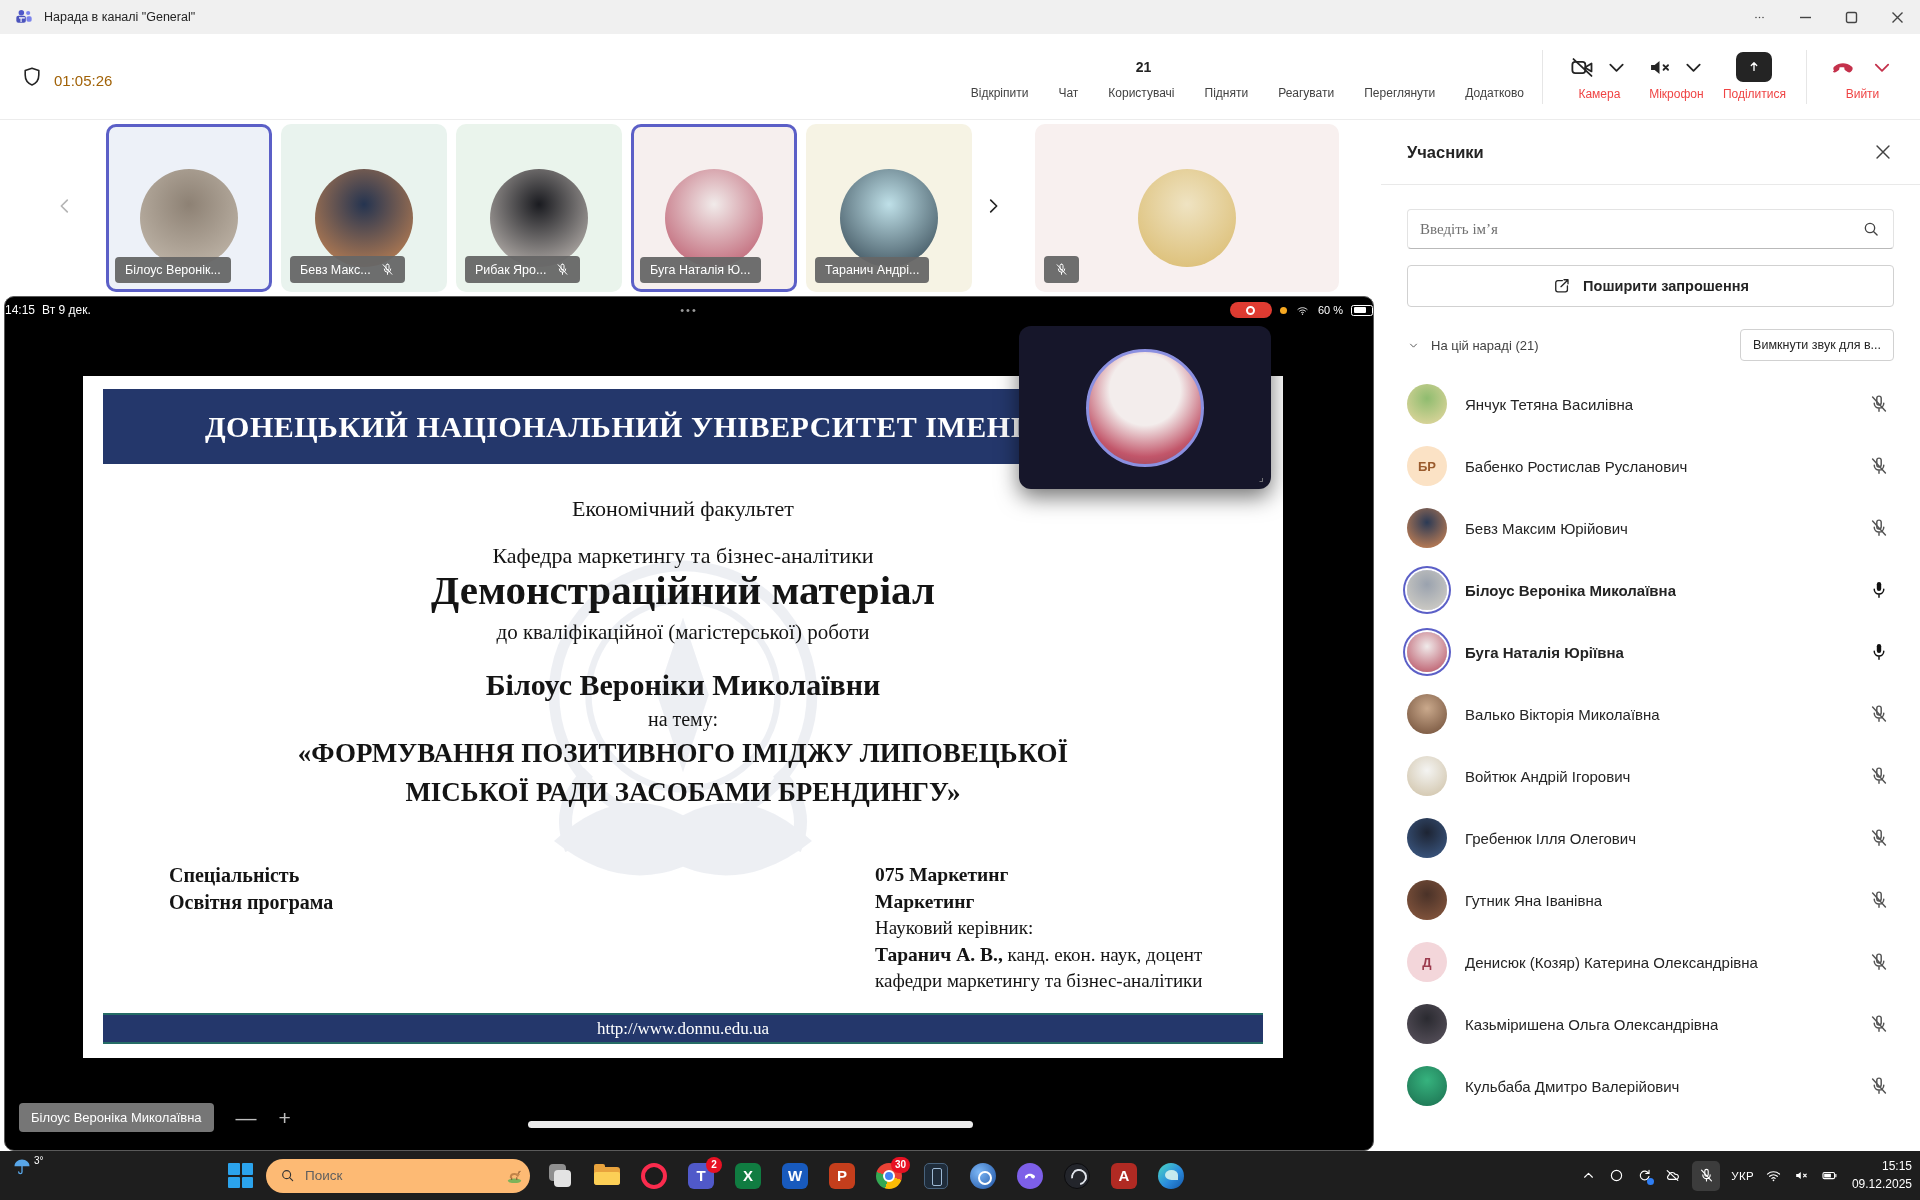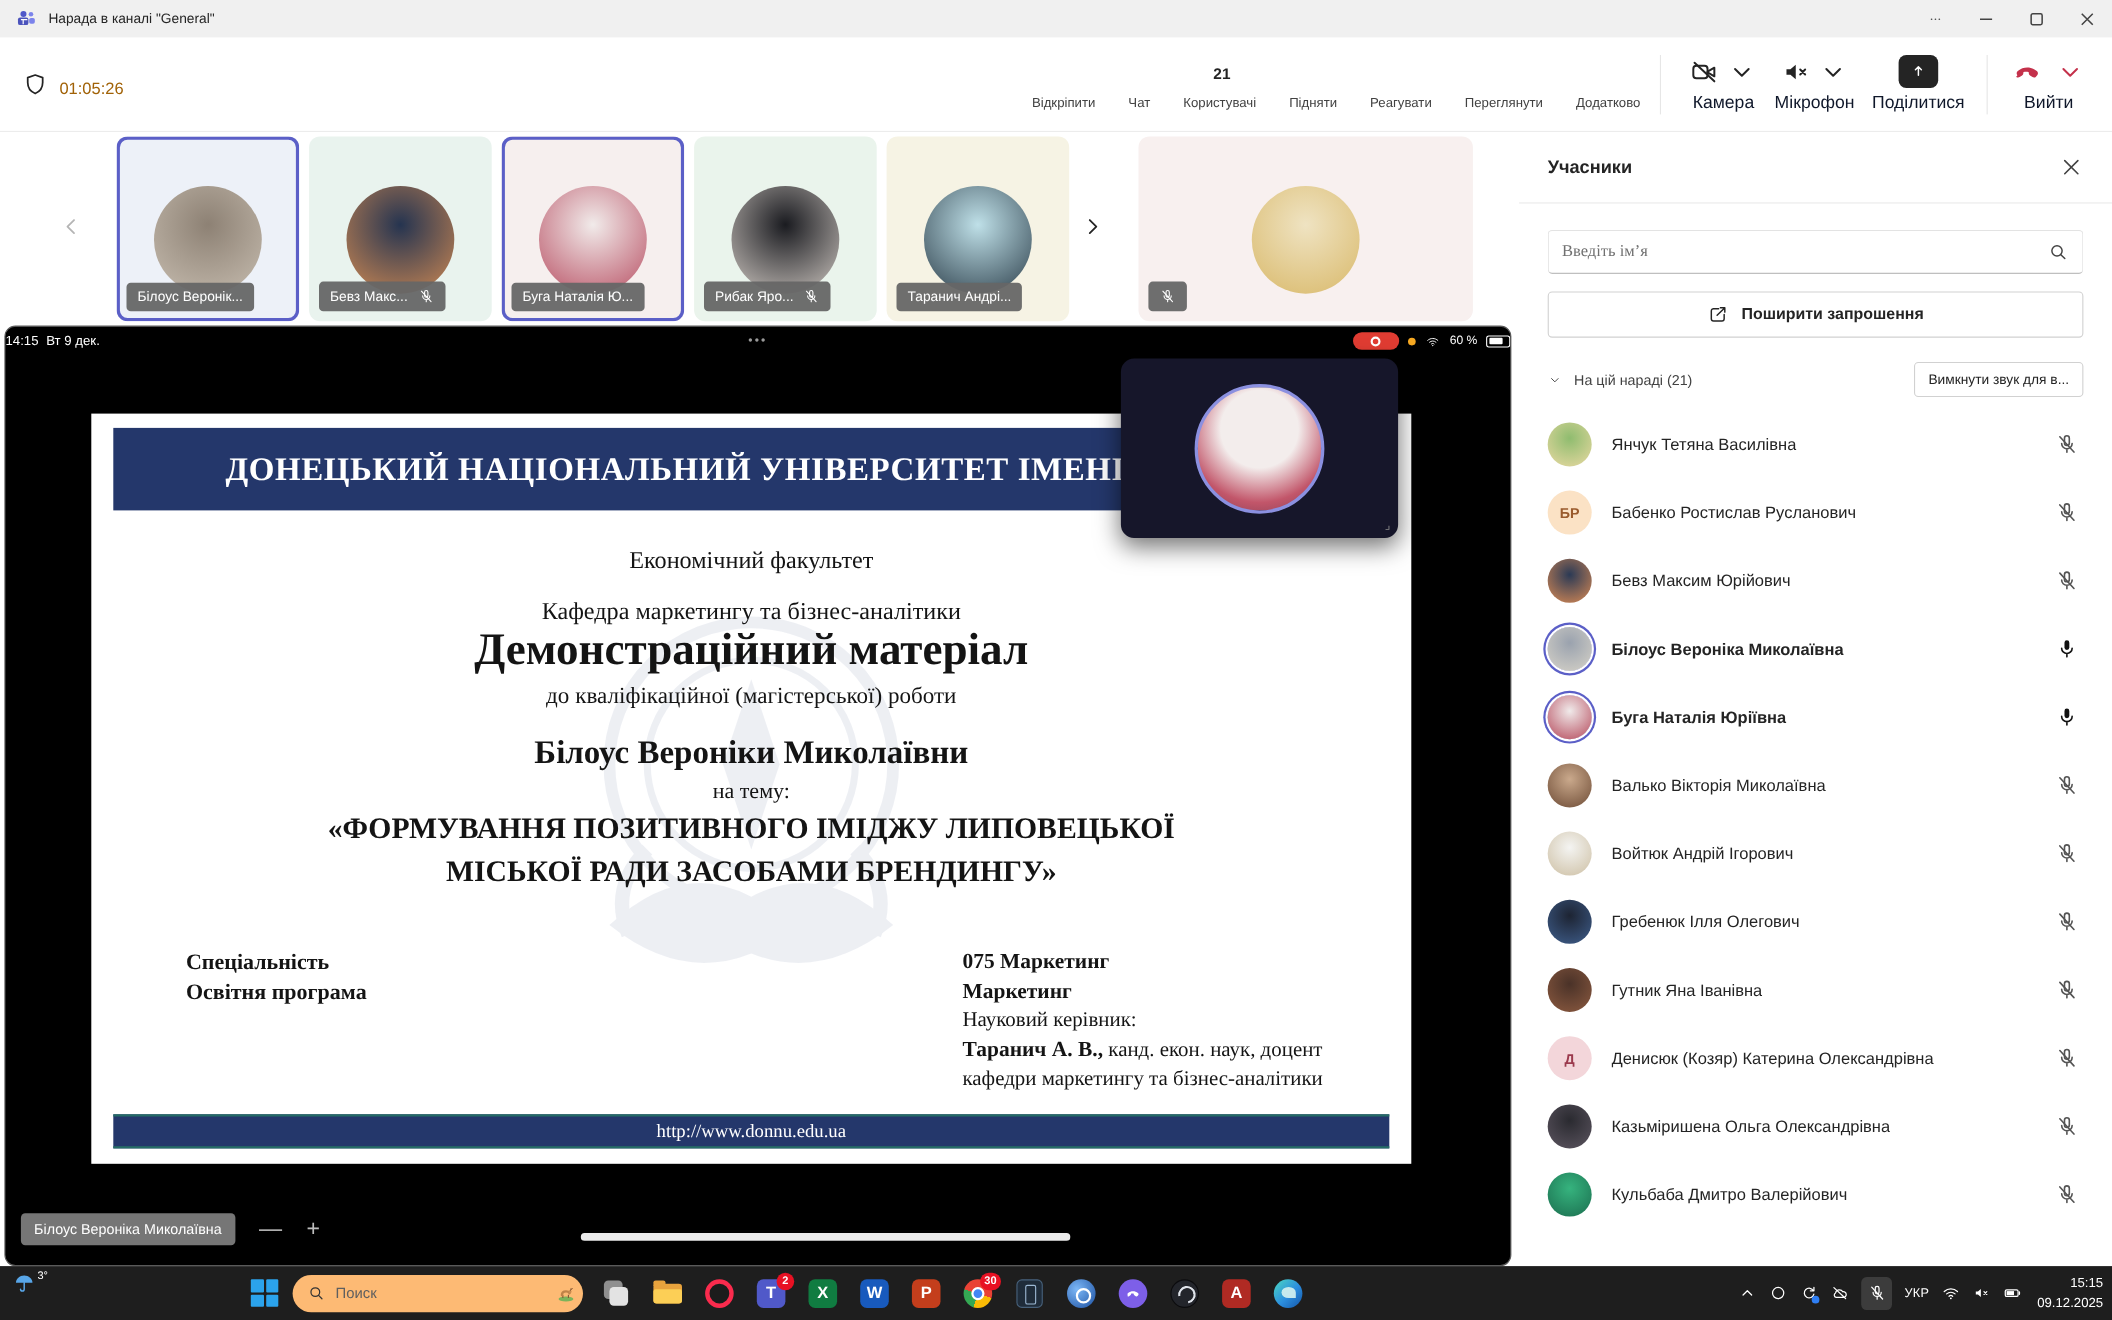--- a/index.html
+++ b/index.html
@@ -25,21 +25,21 @@
   .tbtn-lab{font-size:12px;white-space:nowrap;color:#424242}
   .vdiv{width:1px;height:54px;background:#e6e6e6;margin:0 18px}
   .tb-right{display:flex;align-items:center;margin-right:14px}
   .devbtn{display:flex;flex-direction:column;align-items:center;gap:5px;margin:0 8px}
   .dev-row{display:flex;align-items:center;gap:7px;height:30px}
   .dev-row .ico{width:27px;height:27px;color:#242424}
   .chev{width:13px;height:13px;color:#424242}
   .share-ico{width:36px;height:30px;background:#242424;border-radius:7px;display:flex;align-items:center;justify-content:center}
   .share-ico svg{width:18px;height:18px}
   .leave .ico{width:32px;height:27px;color:#c4314b}
-  .dev-lab{font-size:16px;color:#0f172a;white-space:nowrap}
+  .dev-lab{font-size:12px;color:#ef4444;white-space:nowrap}
   
   .filmstrip{position:absolute;top:122px;left:0;width:1374px;height:172px;background:#fff}
   .strip-nav{position:absolute;top:64px;width:26px;height:40px;display:flex;align-items:center;justify-content:center;cursor:pointer}
   .strip-nav svg{width:22px;height:22px;fill:none;stroke-width:1.8}
   .nav-left{left:52px;color:#b5b5b5}
   .nav-right{left:980px;color:#242424}
   .tiles{position:absolute;left:106px;top:2px;display:flex;gap:9px}
   .tile{position:relative;width:166px;height:168px;border-radius:10px;flex:none;overflow:hidden}
   .tile.sel{box-shadow:0 0 0 3px #5b5fc7 inset;border-radius:10px}
   .tile.wide{width:304px;margin-left:54px}
@@ -353,36 +353,36 @@
         <div class="chip">
           <span class="chip-txt">Бевз Макс...</span>
           <span class="chip-mic">
             <svg viewBox="0 0 24 24" fill="none" stroke="currentColor" stroke-width="1.6" stroke-linecap="round" stroke-linejoin="round">
               <rect x="9.6" y="3.4" width="4.8" height="9.6" rx="2.4"></rect>
               <path d="M6.8 11.2a5.2 5.2 0 0010.4 0M12 16.4v3.4M5 4.4l14 15.2"></path>
             </svg>
           </span>
         </div>
       </div>
-      <div class="tile sel" style="background:#f6efee">
-        <div class="av" style="background:radial-gradient(circle at 50% 36%,#f1ebea,#b84f63)"></div>
-        <div class="chip">
-          <span class="chip-txt">Буга Наталія Ю...</span>
-        </div>
-      </div>
       <div class="tile" style="background:#eaf4ec">
         <div class="av" style="background:radial-gradient(circle at 50% 36%,#1a1b20,#cfc8c2)"></div>
         <div class="chip">
           <span class="chip-txt">Рибак Яро...</span>
           <span class="chip-mic">
             <svg viewBox="0 0 24 24" fill="none" stroke="currentColor" stroke-width="1.6" stroke-linecap="round" stroke-linejoin="round">
               <rect x="9.6" y="3.4" width="4.8" height="9.6" rx="2.4"></rect>
               <path d="M6.8 11.2a5.2 5.2 0 0010.4 0M12 16.4v3.4M5 4.4l14 15.2"></path>
             </svg>
           </span>
+        </div>
+      </div>
+      <div class="tile sel" style="background:#f6efee">
+        <div class="av" style="background:radial-gradient(circle at 50% 36%,#f1ebea,#b84f63)"></div>
+        <div class="chip">
+          <span class="chip-txt">Буга Наталія Ю...</span>
         </div>
       </div>
       <div class="tile" style="background:#f6f3e4">
         <div class="av" style="background:radial-gradient(circle at 50% 36%,#bfe0e8,#2c3e4a)"></div>
         <div class="chip">
           <span class="chip-txt">Таранич Андрі...</span>
         </div>
       </div>
       <div class="tile wide" style="background:#f8f0ef">
         <div class="av" style="background:radial-gradient(circle at 50% 36%,#efe3c2,#d9b96a)"></div>

